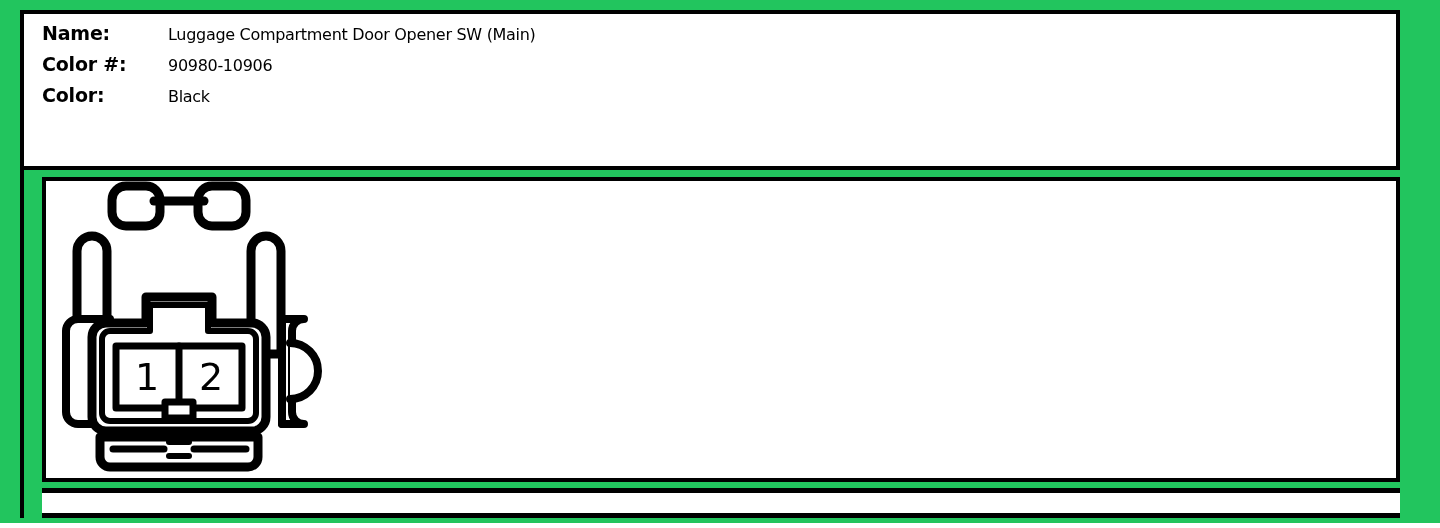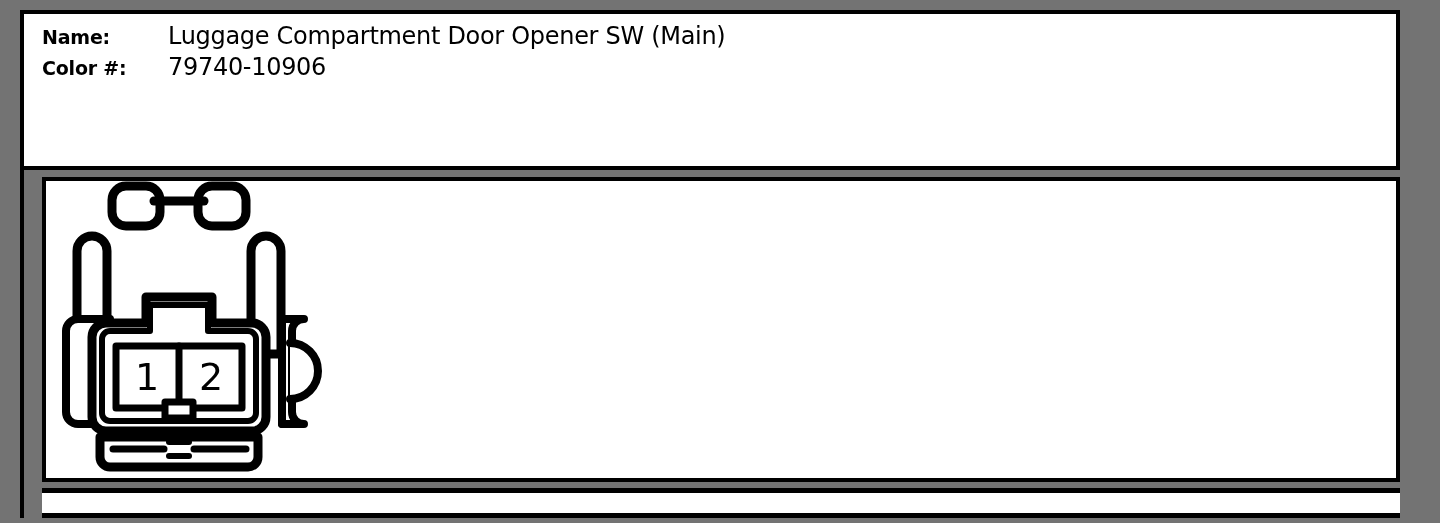--- a/index.html
+++ b/index.html
@@ -13,21 +13,21 @@
     height: 528px;
     font-family: "DejaVu Sans", "Liberation Sans", sans-serif;
     color: #000000;
     overflow: hidden;
   }
 
   #root {
     position: relative;
     width: 1440px;
     height: 523px;
-    background: #737373;
+    background: #22c55e;
   }
 
   
   .info-box {
     position: absolute;
     left: 20px;
     top: 10px;
     width: 1380px;
     height: 160px;
     border: 4px solid #000000;
@@ -52,21 +52,21 @@
     width: 126px;
     flex: 0 0 126px;
     font-weight: bold;
     font-size: 19px;
     letter-spacing: -0.2px;
     white-space: nowrap;
   }
 
   .info-value {
     font-weight: normal;
-    font-size: 24px;
+    font-size: 16px;
     letter-spacing: -0.3px;
     white-space: nowrap;
   }
 
   
   .diagram-panel {
     position: absolute;
     left: 42px;
     top: 177px;
     width: 1358px;
@@ -124,23 +124,27 @@
     <div class="info-rows">
 
       <div class="info-row">
         <div class="info-label">Name:</div>
         <div class="info-value">Luggage Compartment Door Opener SW (Main)</div>
       </div>
 
 
       <div class="info-row">
         <div class="info-label">Color #:</div>
-        <div class="info-value">79740-10906</div>
+        <div class="info-value">90980-10906</div>
       </div>
 
+      <div class="info-row">
+        <div class="info-label">Color:</div>
+        <div class="info-value">Black</div>
+      </div>
 
     </div>
   </div>
 
   <div class="left-spine"></div>
 
   <div class="diagram-panel">
     <div class="diagram-svg-holder">
 
       <svg width="290" height="305" viewBox="0 0 290 305" xmlns="http://www.w3.org/2000/svg">

